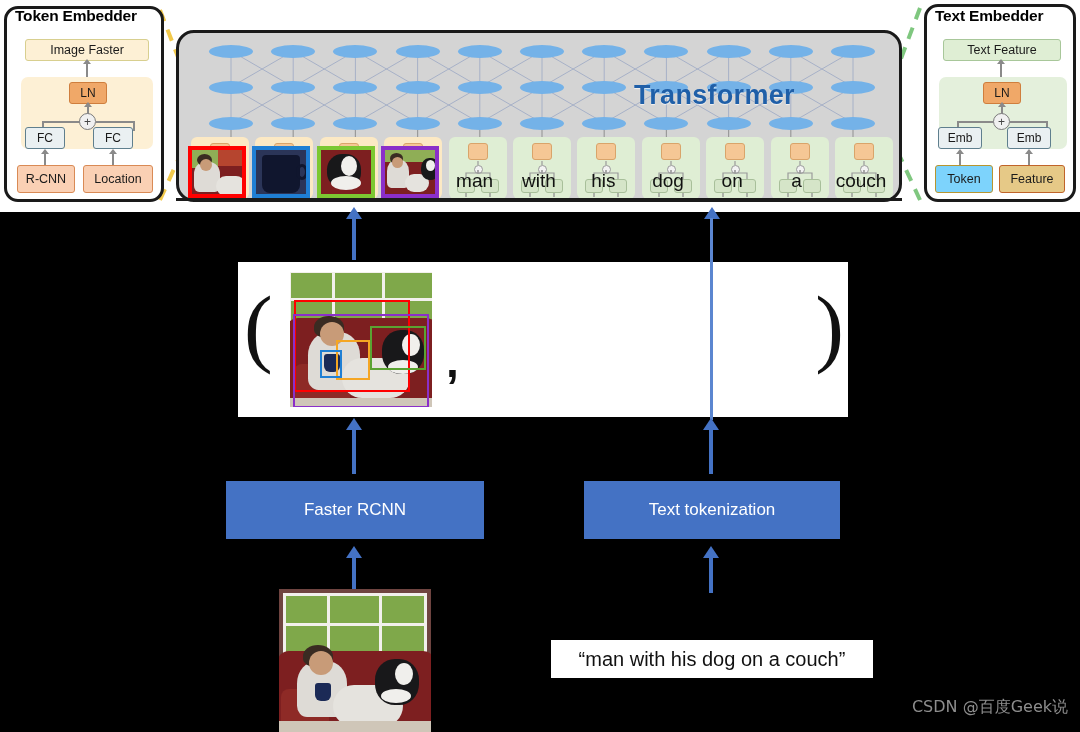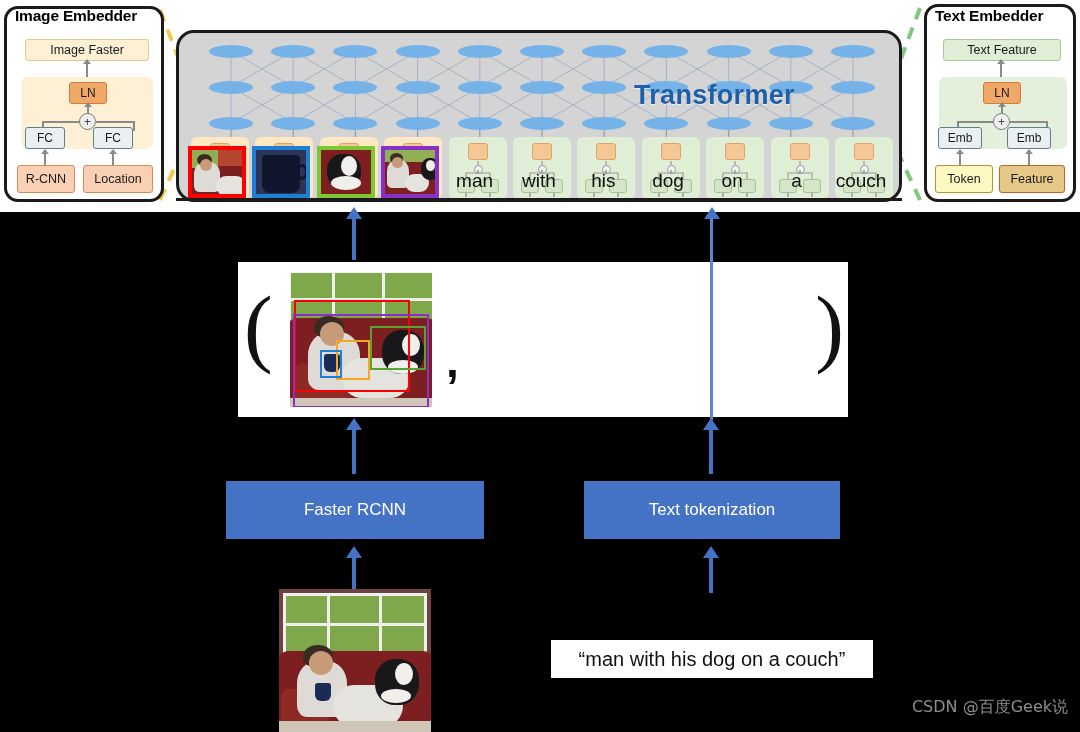--- a/index.html
+++ b/index.html
@@ -226,21 +226,21 @@
 
   <svg class="abs" style="left:0;top:0;width:1080px;height:212px;">
     <line x1="160" y1="10" x2="196" y2="104" stroke="#f2c94c" stroke-width="4" stroke-dasharray="12,9"></line>
     <line x1="160" y1="200" x2="196" y2="120" stroke="#f2c94c" stroke-width="4" stroke-dasharray="12,9"></line>
     <line x1="920" y1="8" x2="884" y2="104" stroke="#7fc77f" stroke-width="4" stroke-dasharray="12,9"></line>
     <line x1="920" y1="200" x2="884" y2="122" stroke="#7fc77f" stroke-width="4" stroke-dasharray="12,9"></line>
   </svg>
 
   <div class="embedder-card" style="left:4px; top:6px; width:160px; height:196px;">
 
-    <div class="embedder-title" style="left:8px; top:-2px;">Image Embedder</div>
+    <div class="embedder-title" style="left:8px; top:-2px;">Token Embedder</div>
 
     <div class="feat-box" style="left:18px; top:30px; width:124px; height:22px; background:#fdf0d5;">Image Faster</div>
 
     <div class="gline" style="left:79px; top:54px; width:2px; height:14px;"></div>
     <div class="garrow" style="left:76px; top:50px;"></div>
 
     <div class="inner-panel" style="left:14px; top:68px; width:132px; height:72px; background:#fdf0d5;"></div>
 
     <div class="mini-box" style="left:62px; top:73px; width:38px; height:22px; background:#f0a868; border-color:#cf7e3d;">LN</div>
 
@@ -561,21 +561,21 @@
     <div class="gline" style="left:119px; top:114px; width:1.5px; height:10px;"></div>
 
     <div class="mini-box" style="left:11px; top:120px; width:44px; height:22px; background:#eaf0f2; border-color:#5f7f8e;">Emb</div>
     <div class="mini-box" style="left:80px; top:120px; width:44px; height:22px; background:#eaf0f2; border-color:#5f7f8e;">Emb</div>
 
     <div class="gline" style="left:32px; top:146px; width:2px; height:12px;"></div>
     <div class="garrow" style="left:29px; top:142px;"></div>
     <div class="gline" style="left:101px; top:146px; width:2px; height:12px;"></div>
     <div class="garrow" style="left:98px; top:142px;"></div>
 
-    <div class="mini-box" style="left:8px; top:158px; width:58px; height:28px; background:#fef9c3; border-color:#b8952f; font-size:12.5px;">Token</div>
+    <div class="mini-box" style="left:8px; top:158px; width:58px; height:28px; background:#7dd3fc; border-color:#b8952f; font-size:12.5px;">Token</div>
     <div class="mini-box" style="left:72px; top:158px; width:66px; height:28px; background:#e6c987; border-color:#c0642a; font-size:12.5px;">Feature</div>
   </div>
 
   <div id="token-strip" class="abs" style="left:0;top:0;width:1080px;height:212px;">
       <div class="patch" style="left: 188px; top: 146px; border-color: rgb(255, 0, 0);">
         <div style="position:absolute;left:0;top:0;width:100%;height:100%;background:#7d1f20;"></div>
         <div style="position:absolute;left:-4px;top:-2px;width:30px;height:20px;background:#8fae56;"></div>
         <div style="position:absolute;left:26px;top:-2px;width:34px;height:18px;background:#b6452f;"></div>
         <div style="position:absolute;left:2px;top:12px;width:26px;height:30px;background:#dedbd6;border-radius:40% 40% 20% 20%;"></div>
         <div style="position:absolute;left:5px;top:4px;width:15px;height:12px;background:#3a2b22;border-radius:50%;"></div>

